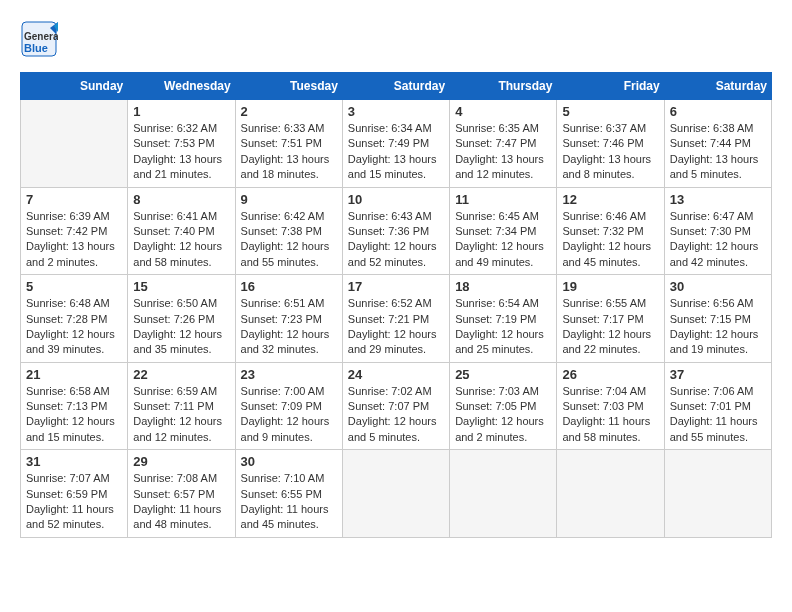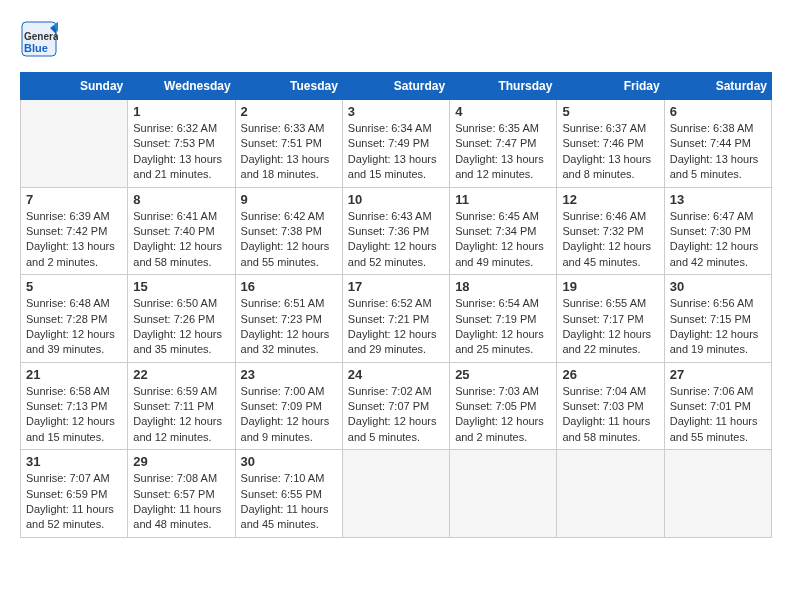--- a/index.html
+++ b/index.html
@@ -218,21 +218,21 @@
         </td>
         <td>
           <span class="day-number">25</span>
           <div class="day-info">Sunrise: 7:03 AM<br>Sunset: 7:05 PM<br>Daylight: 12 hours<br>and 2 minutes.</div>
         </td>
         <td>
           <span class="day-number">26</span>
           <div class="day-info">Sunrise: 7:04 AM<br>Sunset: 7:03 PM<br>Daylight: 11 hours<br>and 58 minutes.</div>
         </td>
         <td>
-          <span class="day-number">27</span>
+          <span class="day-number">37</span>
           <div class="day-info">Sunrise: 7:06 AM<br>Sunset: 7:01 PM<br>Daylight: 11 hours<br>and 55 minutes.</div>
         </td>
       </tr>
       <tr>
         <td>
           <span class="day-number">31</span>
           <div class="day-info">Sunrise: 7:07 AM<br>Sunset: 6:59 PM<br>Daylight: 11 hours<br>and 52 minutes.</div>
         </td>
         <td>
           <span class="day-number">29</span>

